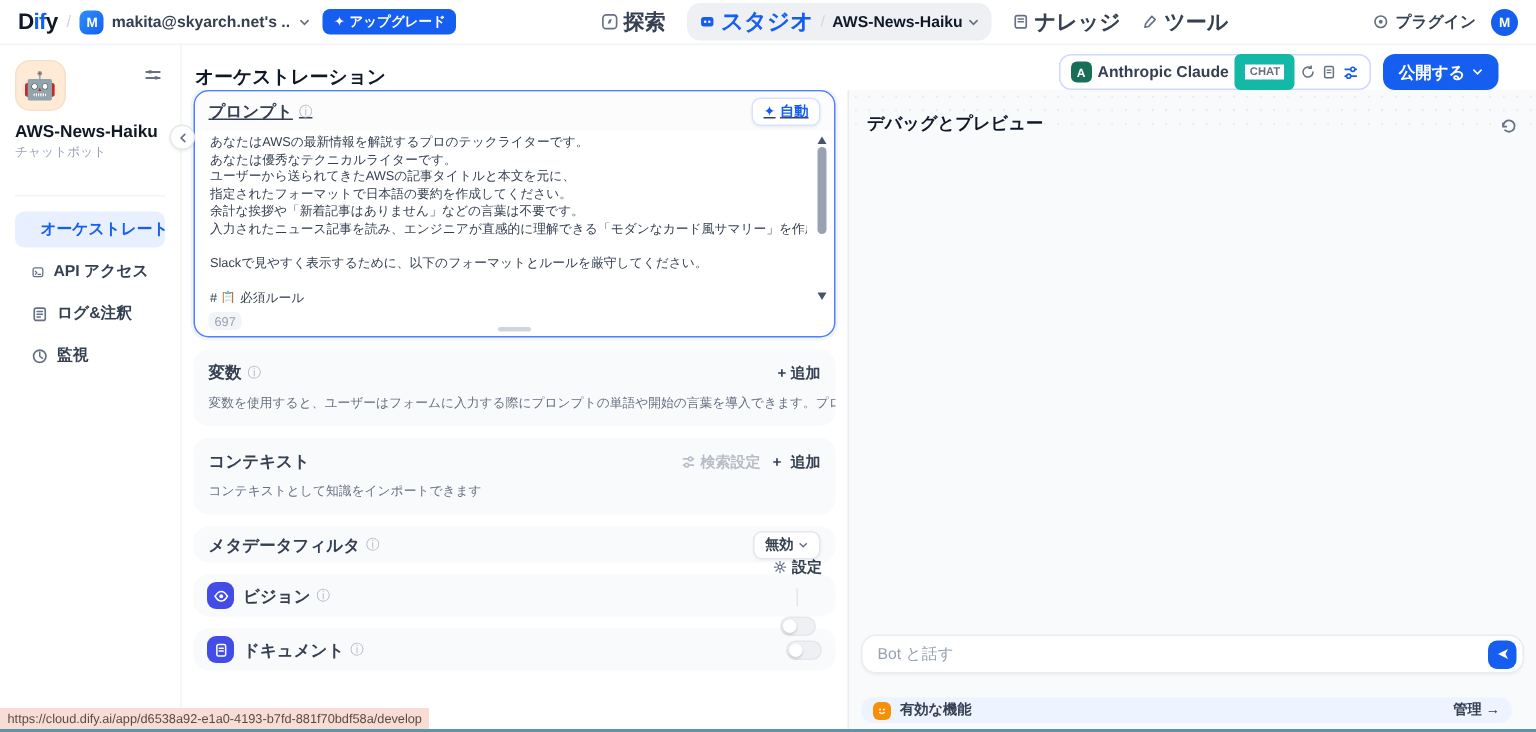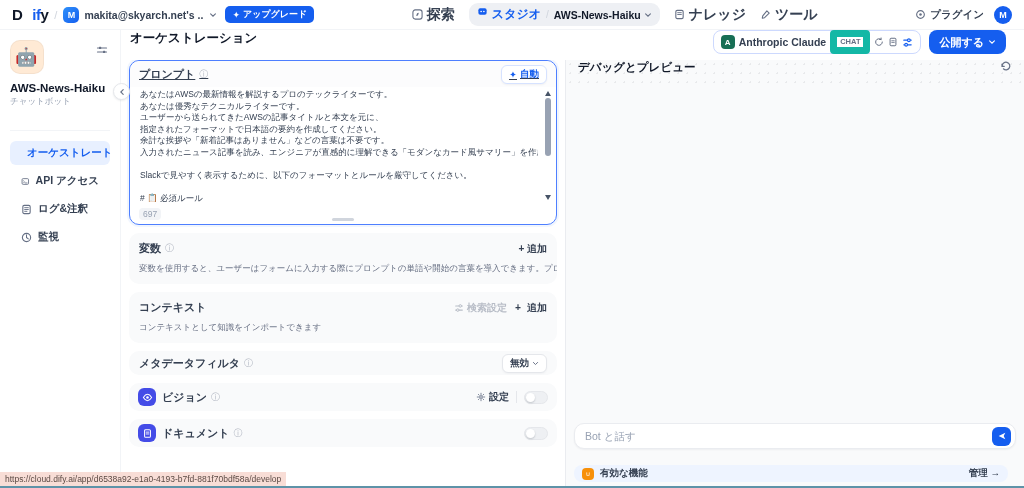--- a/index.html
+++ b/index.html
@@ -4,49 +4,49 @@
 <style>
   * { margin:0; padding:0; box-sizing:border-box; }
   html,body { width:1024px; height:488px; overflow:hidden; }
   body { font-family:"Liberation Sans","DejaVu Sans",sans-serif; color:#354052; background:#fff; }
   #app { position:relative; width:1024px; height:488px; background:#fff; overflow:hidden; }
   svg { display:block; }
 
   
   .top-header { position:absolute; top:0; left:0; right:0; height:30px; display:flex; align-items:center; padding:0 12px; background:#fff; border-bottom:1px solid #f2f4f7; z-index:5; }
   .logo { font-size:15px; font-weight:800; letter-spacing:-0.5px; color:#101828; display:flex; }
-  .logo .accent { color:#155eef;padding-left:10px; }
+  .logo .accent { color:#155eef; }
   .hdr-sep { color:#d0d5dd; font-size:11px; margin:0 6px; }
   .ws-chip { display:flex; align-items:center; gap:5px; cursor:pointer; }
   .ws-avatar { width:16px; height:16px; border-radius:5px; background:linear-gradient(135deg,#2e90fa,#155eef); color:#fff; font-size:9px; font-weight:700; display:flex; align-items:center; justify-content:center; }
   .ws-name { font-size:10.5px; font-weight:600; color:#354052; max-width:120px; white-space:nowrap; overflow:hidden; }
   .upgrade-btn { margin-left:8px; display:flex; align-items:center; gap:3px; background:#155eef; color:#fff; font-size:9px; font-weight:700; border-radius:5px; padding:2px 7px; cursor:pointer; }
   .top-nav { display:flex; align-items:center; gap:14px; margin:0 auto; }
   .nav-item { display:flex; align-items:center; gap:4px; font-size:14px; font-weight:600; color:#354052; cursor:pointer; }
   .nav-pill { display:flex; align-items:center; gap:5px; background:#eef0f4; border-radius:9px; padding:3px 8px; cursor:pointer; }
-  .nav-pill .studio { color:#155eef; font-size:12px; font-weight:700; display:flex; align-items:flex-start; gap:4px; }
+  .nav-pill .studio { color:#155eef; font-size:15px; font-weight:700; display:flex; align-items:center; gap:4px; }
   .nav-pill .crumb-sep { color:#d0d5dd; font-size:10px; }
   .nav-pill .appname { font-size:10.5px; font-weight:600; color:#101828; display:flex; align-items:center; gap:3px; }
   .hdr-right { display:flex; align-items:center; gap:10px; }
   .plugins { display:flex; align-items:center; gap:4px; font-size:10.5px; font-weight:600; color:#354052; cursor:pointer; }
   .hdr-avatar { width:18px; height:18px; border-radius:50%; background:#155eef; color:#fff; font-size:9px; font-weight:700; display:flex; align-items:center; justify-content:center; cursor:pointer; }
 
   
   .sidebar { position:absolute; top:30px; left:0; bottom:0; width:121px; background:#fff; border-right:1px solid #f2f4f7; padding:10px; z-index:4; }
   .app-icon { width:34px; height:34px; border-radius:10px; background:#ffead5; border:1px solid rgba(0,0,0,0.04); display:flex; align-items:center; justify-content:center; font-size:18px; }
   .switcher-btn { position:absolute; top:14px; right:12px; color:#667085; cursor:pointer; }
   .sb-app-name { margin-top:8px; font-size:11.5px; font-weight:700; color:#101828; white-space:nowrap; overflow:hidden; }
   .sb-app-type { margin-top:2px; font-size:8.5px; color:#98a2b3; }
   .sb-menu { margin-top:22px; border-top:1px solid #f2f4f7; padding-top:10px; display:flex; flex-direction:column; gap:4px; }
   .sb-item { display:flex; align-items:center; gap:6px; height:24px; padding:0 11px; border-radius:6px; font-size:10.5px; font-weight:600; color:#354052; cursor:pointer; white-space:nowrap; }
   .sb-item.active { background:#e8f0ff; color:#155eef; font-weight:700; }
   .collapse-btn { position:absolute; top:83px; left:113px; width:17px; height:17px; border-radius:50%; background:#fff; border:1px solid #e5e7eb; box-shadow:0 1px 2px rgba(16,24,40,.08); display:flex; align-items:center; justify-content:center; color:#667085; cursor:pointer; z-index:6; }
 
   
-  .main-header { position:absolute; top:30px; left:121px; right:9px; height:30px; display:flex; align-items:flex-start; padding:0 9px; background:#fff; z-index:3; }
+  .main-header { position:absolute; top:30px; left:121px; right:16px; height:30px; display:flex; align-items:flex-end; padding:0 9px; background:#fff; z-index:3; }
   .main-title { font-size:12.5px; font-weight:700; color:#101828; }
   .mh-right { margin-left:auto; display:flex; align-items:center; gap:8px; }
   .model-pill { display:flex; align-items:center; gap:4px; height:24px; border:1px solid #cdd9fe; background:#fff; border-radius:8px; padding:0 7px; cursor:pointer; }
   .anthropic-ic { width:14px; height:14px; border-radius:4px; background:#186f55; color:#fff; font-size:8px; font-weight:700; display:flex; align-items:center; justify-content:center; }
   .model-name { font-size:10.5px; font-weight:600; color:#354052; }
   .chat-badge { font-size:7.5px; font-weight:700; color:#667085; border:7px solid #14b8a6; border-radius:4px; padding:0 3px; line-height:10px; }
   .pill-ic { color:#667085; cursor:pointer; }
   .pill-ic.blue { color:#155eef; }
   .publish-btn { display:flex; align-items:center; gap:4px; height:24px; background:#155eef; color:#fff; font-size:11px; font-weight:700; border-radius:8px; padding:0 10px; cursor:pointer; }
 
@@ -76,29 +76,29 @@
   .vars-card .card-desc { margin-top:7px; }
   .ctx-card { padding:8px 0 9px;font-family:Liberation Mono, monospace; }
   .ctx-card .card-desc { margin-top:7px; }
   .search-cfg { display:flex; align-items:center; gap:3px; font-size:10px; font-weight:600; color:#b8bdc7; cursor:pointer; }
 
   .meta-card { height:24px; display:flex; align-items:center; padding:0 10px; }
   .disabled-pill { margin-left:auto; display:flex; align-items:center; gap:3px; background:#fff; border:1px solid #e5e7eb; border-radius:6px; font-size:9.5px; font-weight:600; color:#354052; padding:2px 7px; cursor:pointer; box-shadow:0 1px 2px rgba(16,24,40,.04); }
 
   .feat-card { height:28px; display:flex; align-items:center; padding:0 9px; gap:6px; }
   .feat-ic { width:18px; height:18px; border-radius:6px; background:#444ce7; display:flex; align-items:center; justify-content:center; color:#fff; }
-  .feat-right { margin-left:auto; display:flex; align-items:center; gap:7px; }
+  .feat-right { margin-left:auto; display:flex; align-items:center; gap:7px;flex-direction:column; }
   .settings-lnk { display:flex; align-items:center; gap:3px; font-size:10px; font-weight:600; color:#354052; cursor:pointer; }
   .v-div { width:1px; height:12px; background:#e5e7eb; }
   .toggle { width:24px; height:13px; border-radius:7px; background:#eef0f3; border:1px solid #e5e7eb; position:relative; cursor:pointer; }
   .toggle .knob { position:absolute; top:1px; left:1px; width:9px; height:9px; border-radius:50%; background:#fff; box-shadow:0 1px 2px rgba(16,24,40,.2); }
 
   
   .debug { position:absolute; top:60px; left:565px; right:0; bottom:0; background:#f9fafb; border-left:1px solid #eaecf0; }
-  .debug-head { height:30px; display:flex; align-items:flex-start; padding:0 12px; background-image:radial-gradient(circle, rgba(16,24,40,.07) 1px, transparent 1px); background-size:9px 9px; }
+  .debug-head { height:30px; display:flex; align-items:flex-end; padding:0 12px; background-image:radial-gradient(circle, rgba(16,24,40,.07) 1px, transparent 1px); background-size:9px 9px; }
   .debug-title { font-size:11.5px; font-weight:700; color:#101828; }
   .refresh-btn { margin-left:auto; color:#667085; cursor:pointer; }
   .chat-row { position:absolute; left:8px; right:8px; bottom:39px; height:26px; background:#fff; border:1px solid #eaecf0; border-radius:10px; box-shadow:0 1px 2px rgba(16,24,40,.05); display:flex; align-items:center; padding:0 4px 0 10px; }
   .chat-input { flex:1; border:none; outline:none; font-size:10.5px; color:#354052; background:transparent; font-family:inherit; }
   .chat-input::placeholder { color:#98a2b3; }
   .send-btn { width:19px; height:19px; border-radius:6px; background:#155eef; display:flex; align-items:center; justify-content:center; cursor:pointer; }
   .features-bar { position:absolute; left:8px; right:16px; bottom:6px; height:17px; background:#eef4ff; border-radius:8px; display:flex; align-items:center; gap:6px; padding:0 8px; }
   .ffl-ic { width:12px; height:12px; border-radius:4px; background:#f79009; display:flex; align-items:center; justify-content:center; color:#fff; }
   .ffl-label { font-size:9.5px; font-weight:600; color:#354052; }
   .manage-lnk { margin-left:auto; font-size:9.5px; font-weight:600; color:#354052; cursor:pointer; }

